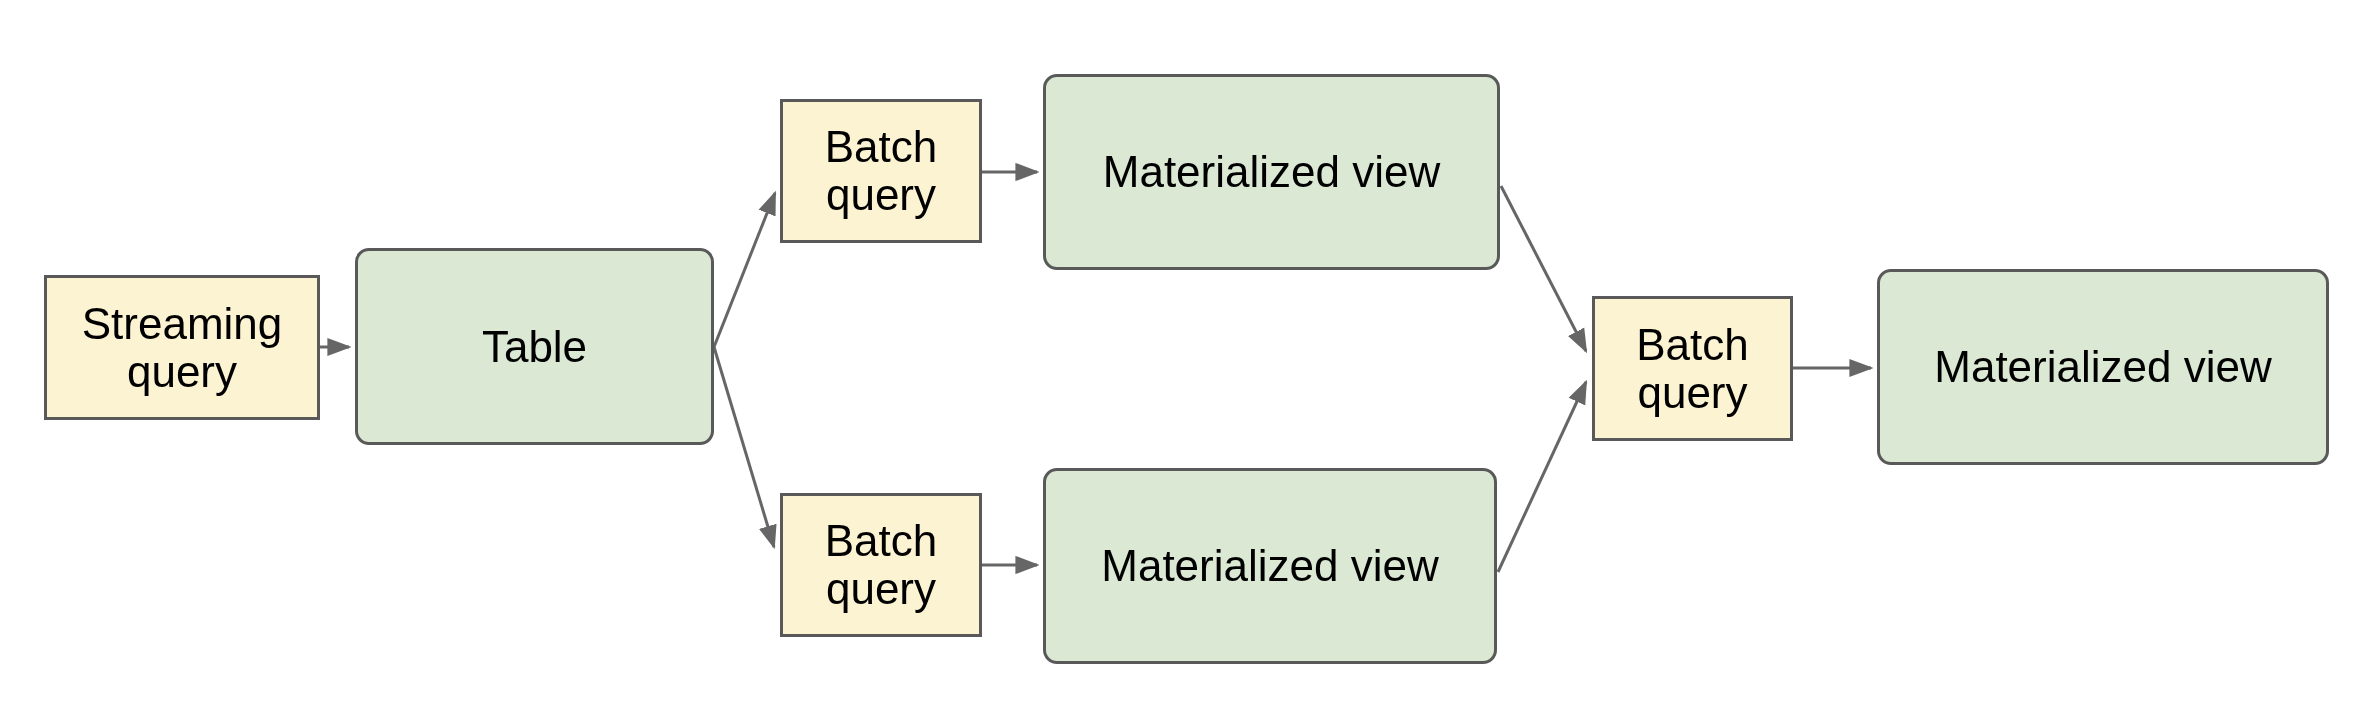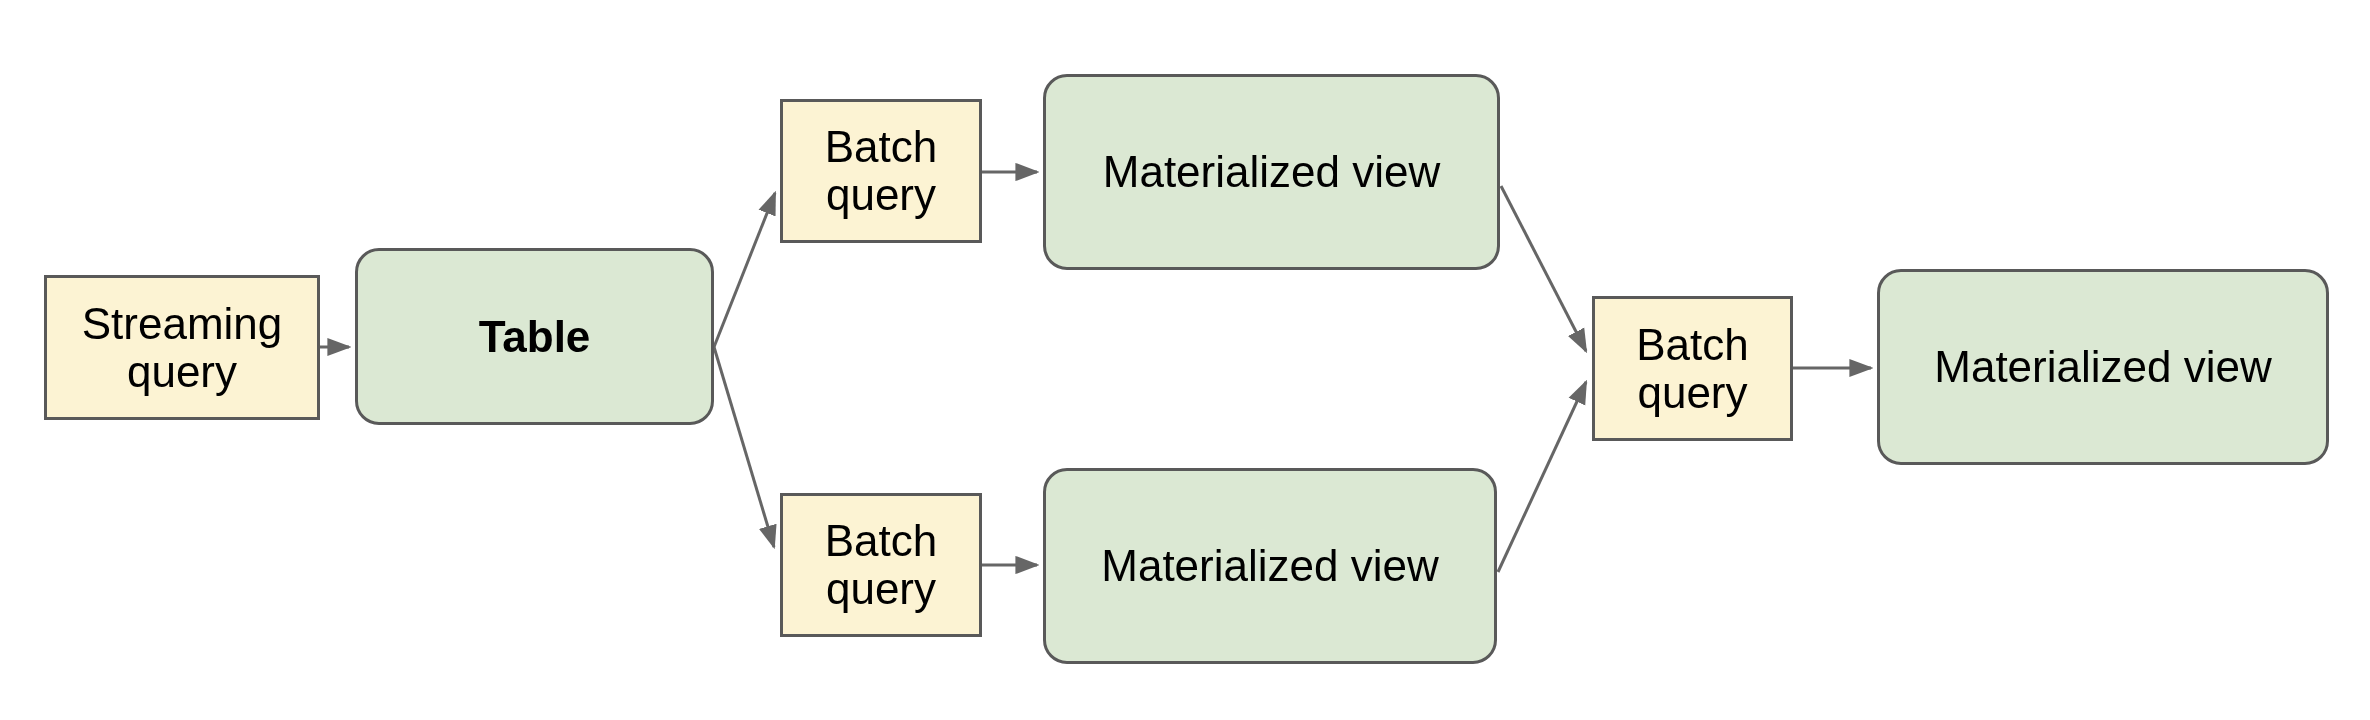--- a/index.html
+++ b/index.html
@@ -26,21 +26,21 @@
     border: 3px solid #595959;
   }
   .node.query {
     background: var(--query-fill, #fcf3d3);
     border-color: var(--query-border, #595959);
     border-radius: 0;
   }
   .node.view {
     background: var(--view-fill, #dbe8d3);
     border-color: var(--view-border, #595959);
-    border-radius: 24px;
+    border-radius: 14px;
     text-align: center;
   }
   .node .label {
     white-space: pre-line;
     font-size: 44px;
     line-height: 48px;
     color: var(--label-text, #000000);
   }
 </style>
 </head>
@@ -62,21 +62,21 @@
       <line x1="1501" y1="186" x2="1586" y2="351" stroke="#666666" stroke-width="3" marker-end="url(#arrowhead)"></line>
       <line x1="1498" y1="572" x2="1586" y2="382" stroke="#666666" stroke-width="3" marker-end="url(#arrowhead)"></line>
       <line x1="1793" y1="368" x2="1871" y2="368" stroke="#666666" stroke-width="3" marker-end="url(#arrowhead)"></line>
     </svg>
 
   <div class="node query" style="left: 44px; top: 275px; width: 276px; height: 145px;">
     <span class="label">Streaming
 query</span>
   </div>
 
-  <div class="node view" style="left: 355px; top: 248px; width: 359px; height: 177px; font-weight: bold;">
+  <div class="node view" style="left: 355px; top: 248px; width: 359px; height: 197px;">
     <span class="label">Table</span>
   </div>
 
   <div class="node query" style="left: 780px; top: 99px; width: 202px; height: 144px;">
     <span class="label">Batch
 query</span>
   </div>
 
   <div class="node view" style="left: 1043px; top: 74px; width: 457px; height: 196px;">
     <span class="label">Materialized view</span>

